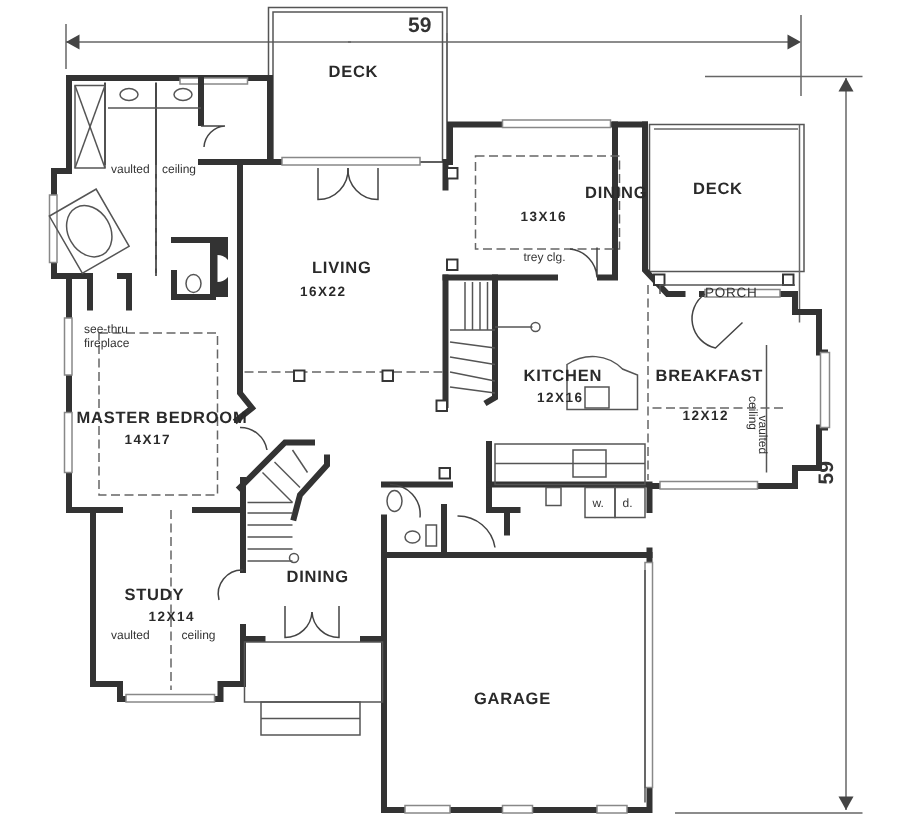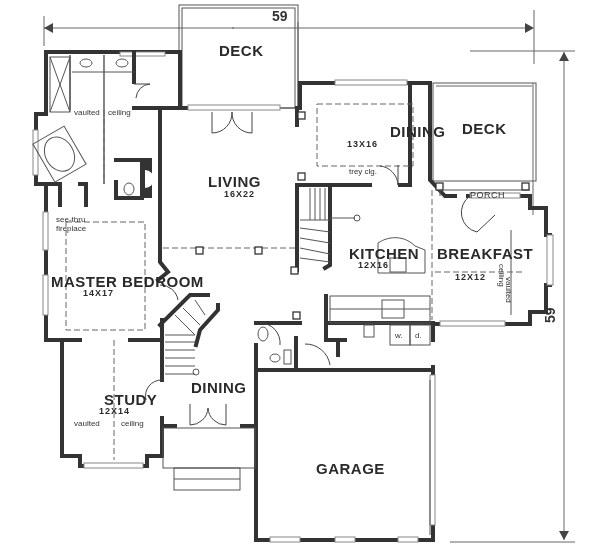--- a/index.html
+++ b/index.html
@@ -8,21 +8,21 @@
   .wall { fill: #333; }
   .wallstroke { stroke: #333; stroke-width: 4; fill: none; stroke-linecap: square; }
   .thin { stroke: #555; stroke-width: 1; fill: none; }
   .thin2 { stroke: #444; stroke-width: 1.3; fill: none; }
   .dash { stroke: #666; stroke-width: 1; fill: none; stroke-dasharray: 6 3; }
   .dimline { stroke: #666; stroke-width: 1; fill: none; }
   .win { stroke: #888; stroke-width: 1; fill: #fff; }
   .door { stroke: #444; stroke-width: 1; fill: none; }
   .col { stroke: #333; stroke-width: 1.3; fill: #fff; }
   .lbl { position: absolute; font-family: "Liberation Sans", sans-serif; color: #2a2a2a; white-space: nowrap; line-height: 1; }
-  .room { font-weight: bold; font-size: 15px; letter-spacing: 0.5px; }
+  .room { font-weight: bold; font-size: 11px; letter-spacing: 0.5px; }
   .dim { font-weight: bold; font-size: 9px; letter-spacing: 1px; }
   .note { font-size: 8px; color: #333; }
   .big { font-weight: bold; font-size: 14px; color: #333; }
   .rot { transform-origin: left top; }
 </style>
 </head>
 <body>
 
 <svg id="plan" viewBox="0 0 600 549" xmlns="http://www.w3.org/2000/svg">
 
@@ -261,42 +261,42 @@
 <div class="lbl big rot" style="left:543px;top:323px;transform:rotate(-90deg);">59</div>
 
 <div class="lbl room" style="left:219px;top:43px;">DECK</div>
 <div class="lbl room" style="left:462px;top:121px;">DECK</div>
 
 <div class="lbl room" style="left:344px;top:124px;padding-left:46px;">DINING</div>
 <div class="lbl dim" style="left:347px;top:140px;">13X16</div>
 <div class="lbl note" style="left:349px;top:168px;">trey clg.</div>
 
 <div class="lbl room" style="left:208px;top:174px;">LIVING</div>
-<div class="lbl dim" style="left:224px;top:190px;">16X22</div>
+<div class="lbl dim" style="left:200px;top:190px;">16X22</div>
 
 <div class="lbl note" style="left:470px;top:191px;font-size:9px;font-weight:normal;letter-spacing:0.5px;">PORCH</div>
 
 <div class="lbl room" style="left:349px;top:246px;text-align:right;">KITCHEN</div>
 <div class="lbl dim" style="left:358px;top:261px;">12X16</div>
 
 <div class="lbl room" style="left:437px;top:246px;text-align:center;">BREAKFAST</div>
 <div class="lbl dim" style="left:455px;top:273px;">12X12</div>
 <div class="lbl note rot" style="left:505px;top:264px;transform:rotate(90deg);">ceiling</div>
 <div class="lbl note rot" style="left:512px;top:277px;transform:rotate(90deg);">vaulted</div>
 
 <div class="lbl note" style="left:74px;top:109px;">vaulted</div>
 <div class="lbl note" style="left:108px;top:109px;">ceiling</div>
 
 <div class="lbl note" style="left:56px;top:216px;">see-thru</div>
 <div class="lbl note" style="left:56px;top:225px;text-align:center;">fireplace</div>
 
 <div class="lbl room" style="left:51px;top:274px;">MASTER BEDROOM</div>
 <div class="lbl dim" style="left:83px;top:289px;">14X17</div>
 
-<div class="lbl room" style="left:104px;top:392px;text-align:right;">STUDY</div>
+<div class="lbl room" style="left:83px;top:392px;text-align:right;">STUDY</div>
 <div class="lbl dim" style="left:99px;top:407px;">12X14</div>
 <div class="lbl note" style="left:74px;top:420px;">vaulted</div>
 <div class="lbl note" style="left:121px;top:420px;">ceiling</div>
 
 <div class="lbl room" style="left:191px;top:380px;">DINING</div>
 
 <div class="lbl room" style="left:316px;top:445px;margin-top:16px;">GARAGE</div>
 
 <div class="lbl note" style="left:395px;top:332px;">w.</div>
 <div class="lbl note" style="left:415px;top:332px;">d.</div>

